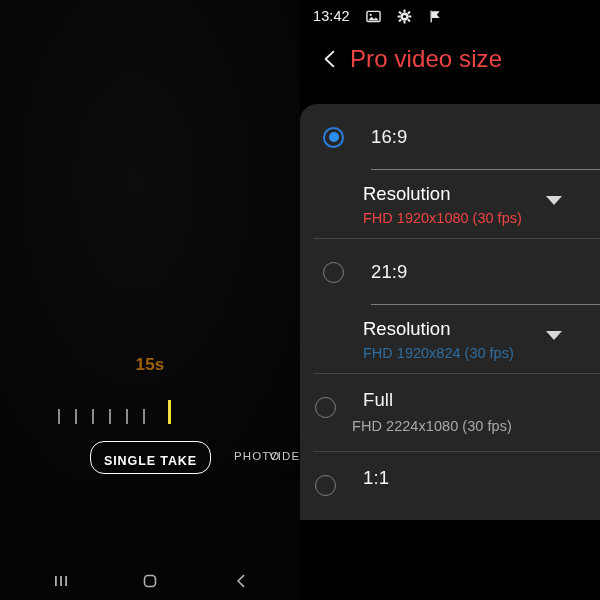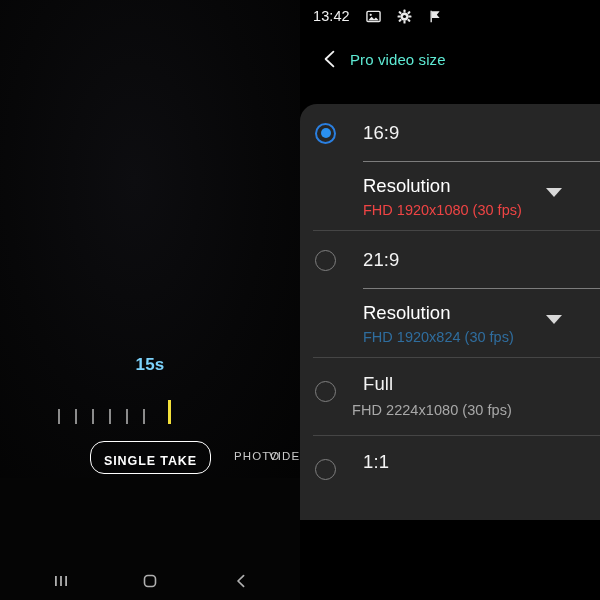--- a/index.html
+++ b/index.html
@@ -34,21 +34,21 @@
     width: 300px; height: 478px;
     background: radial-gradient(ellipse at 45% 38%, #0d0d10 0%, #070708 55%, #030303 100%);
   }
 
   
   #duration-label {
     position: absolute;
     left: 0; top: 355px;
     width: 300px;
     text-align: center;
-    color: #7dd3fc;
+    color: #a16207;
     font-size: 17px;
     font-weight: bold;
     letter-spacing: .2px;
   }
 
   
   #tick-strip {
     position: absolute;
     left: 58px; top: 398px;
     width: 110px; height: 26px;
@@ -152,42 +152,43 @@
   }
   #back-button {
     position: absolute;
     left: 16px;
     width: 28px; height: 28px;
     display: flex; align-items: center; justify-content: center;
   }
   #panel-title {
     position: absolute;
     left: 50px;
-    color: #5eead4;
-    font-size: 15px;
+    color: #ef4444;
+    font-size: 24px;
     letter-spacing: .1px;
   }
 
   
   #options-card {
     position: absolute;
     left: 0; top: 104px;
     width: 300px; height: 416px;
     background: #262626;
     border-top-left-radius: 17px;
     overflow: hidden;
   }
 
   .option-group { position: relative; width: 100%; }
 
   .option-head {
     position: relative;
     display: flex;
     align-items: center;
-    height: 58px;
+    height: 66px;
+    margin-left: 8px;
   }
   .radio {
     position: absolute;
     left: 15px;
     width: 21px; height: 21px;
     border-radius: 50%;
     border: 1.8px solid #7e7e7e;
   }
   .radio.checked {
     border-color: #2a7fe0;

